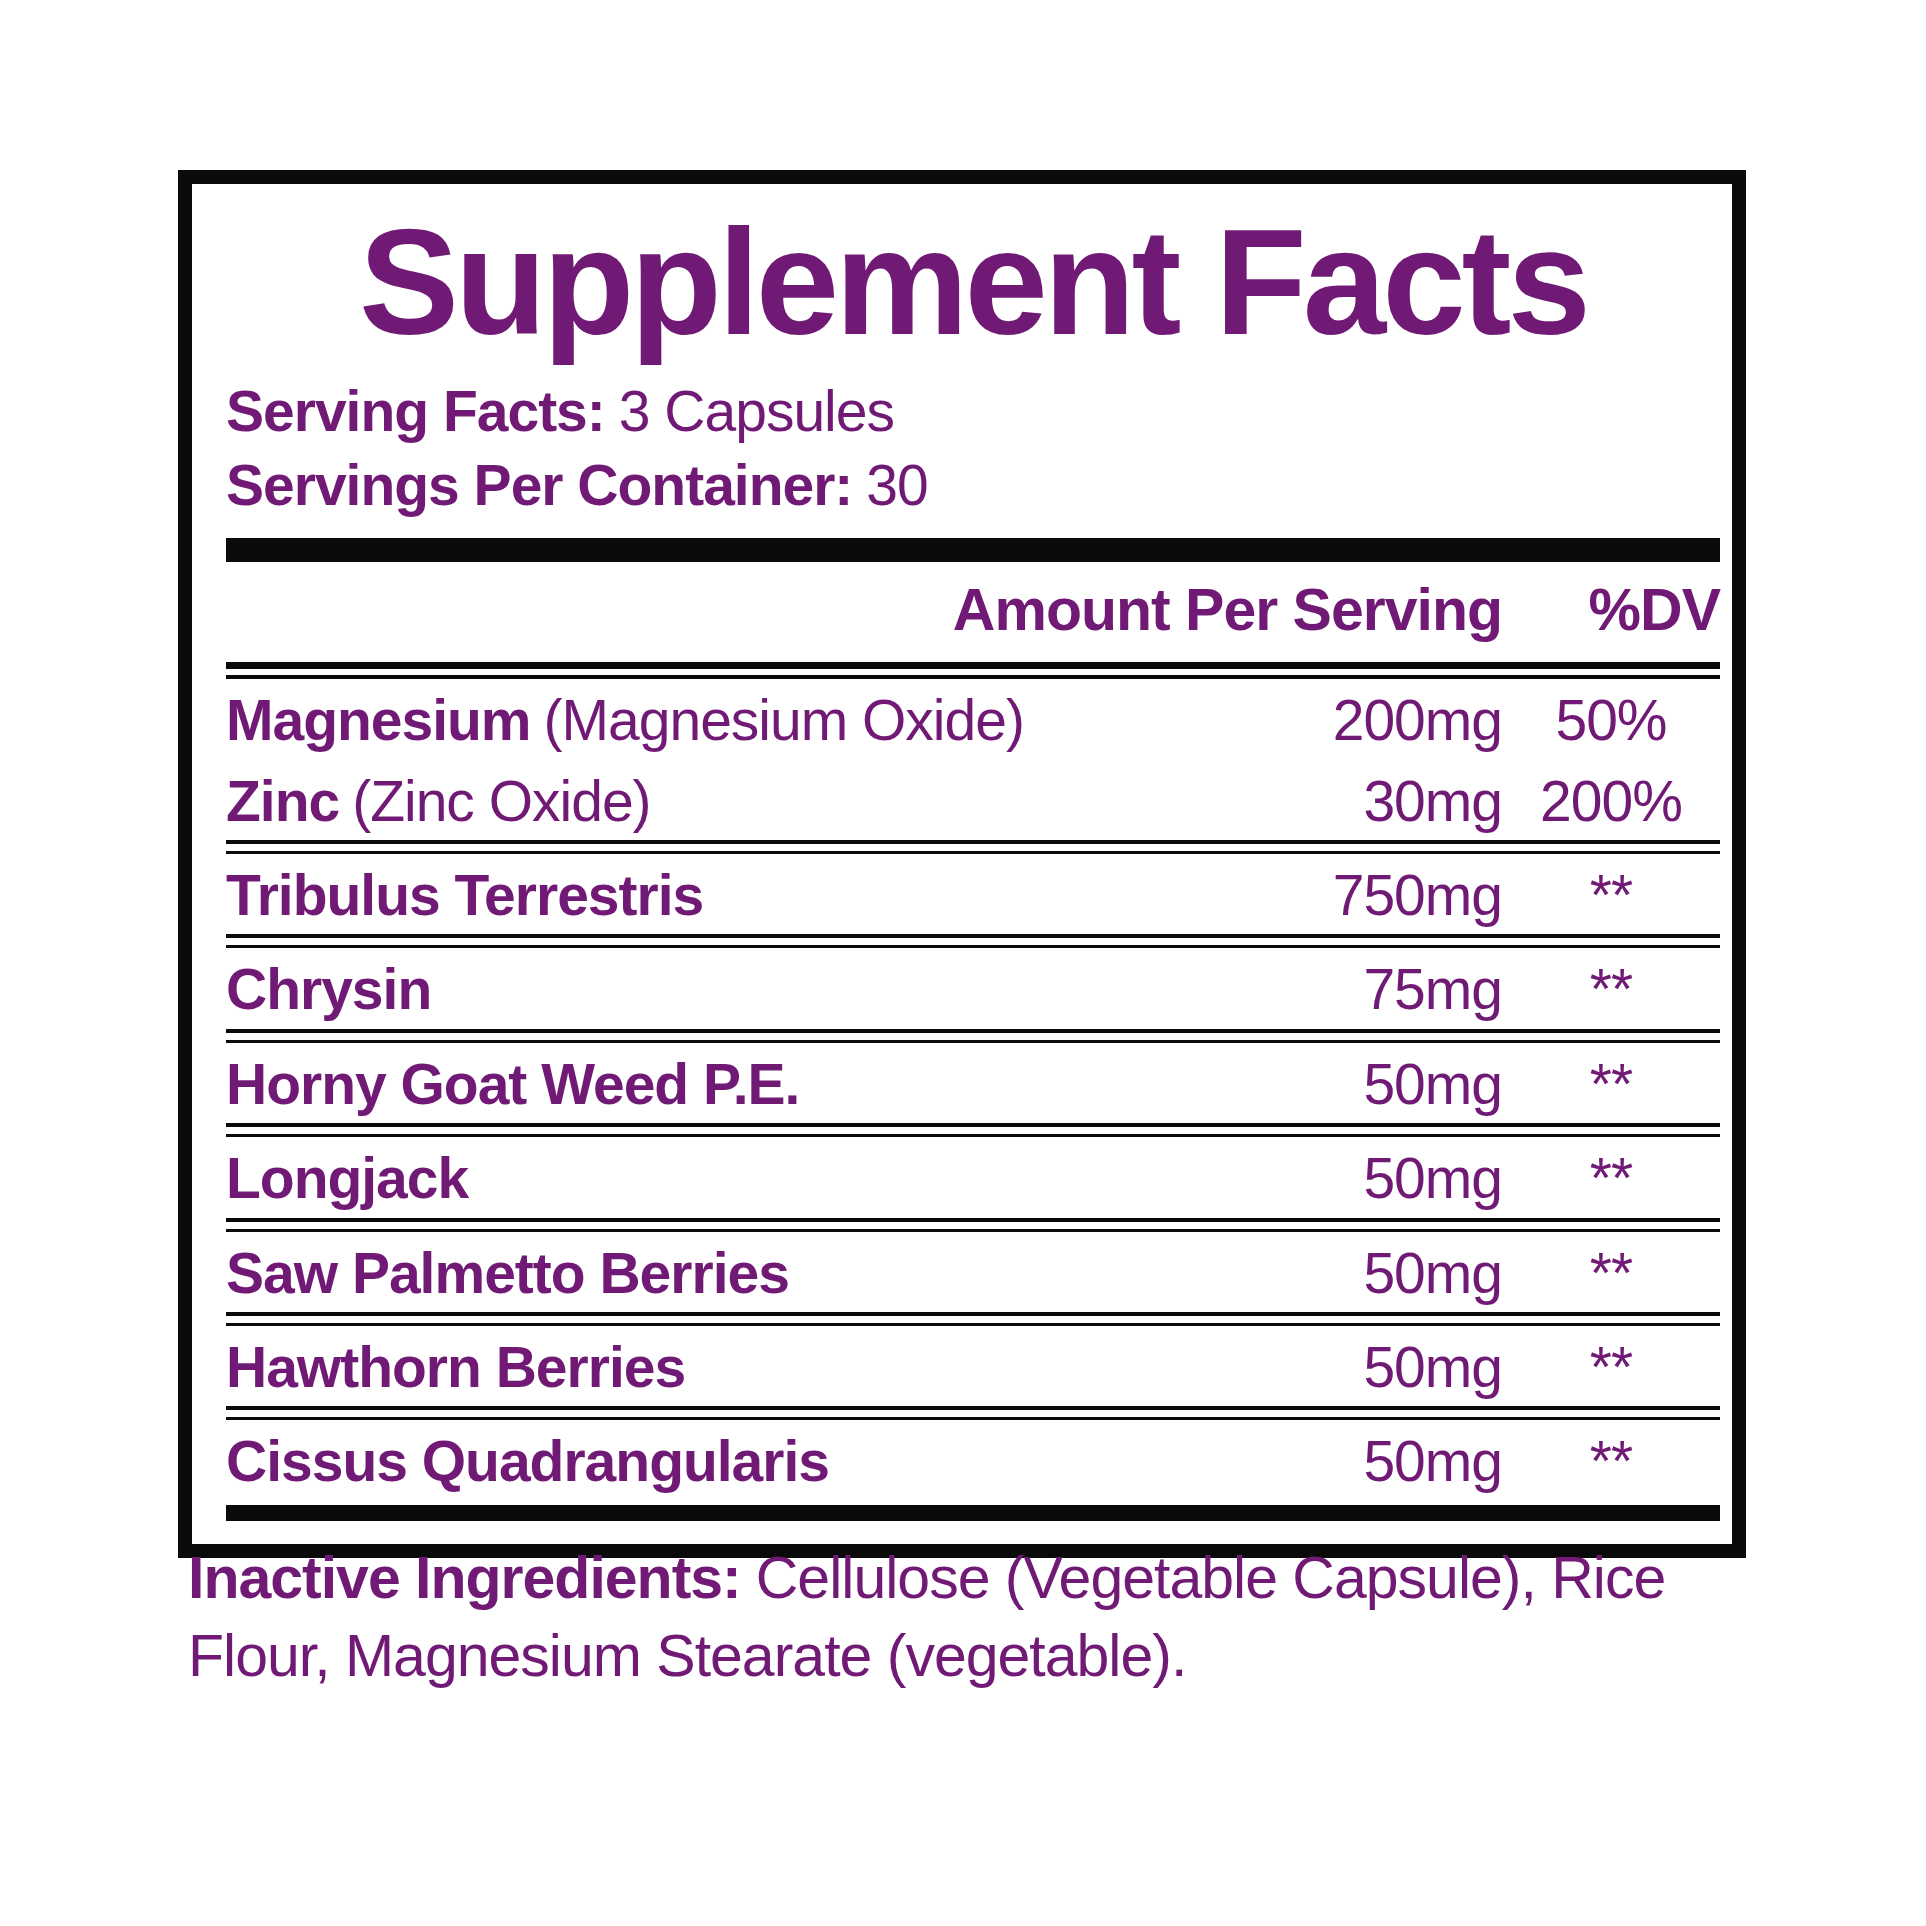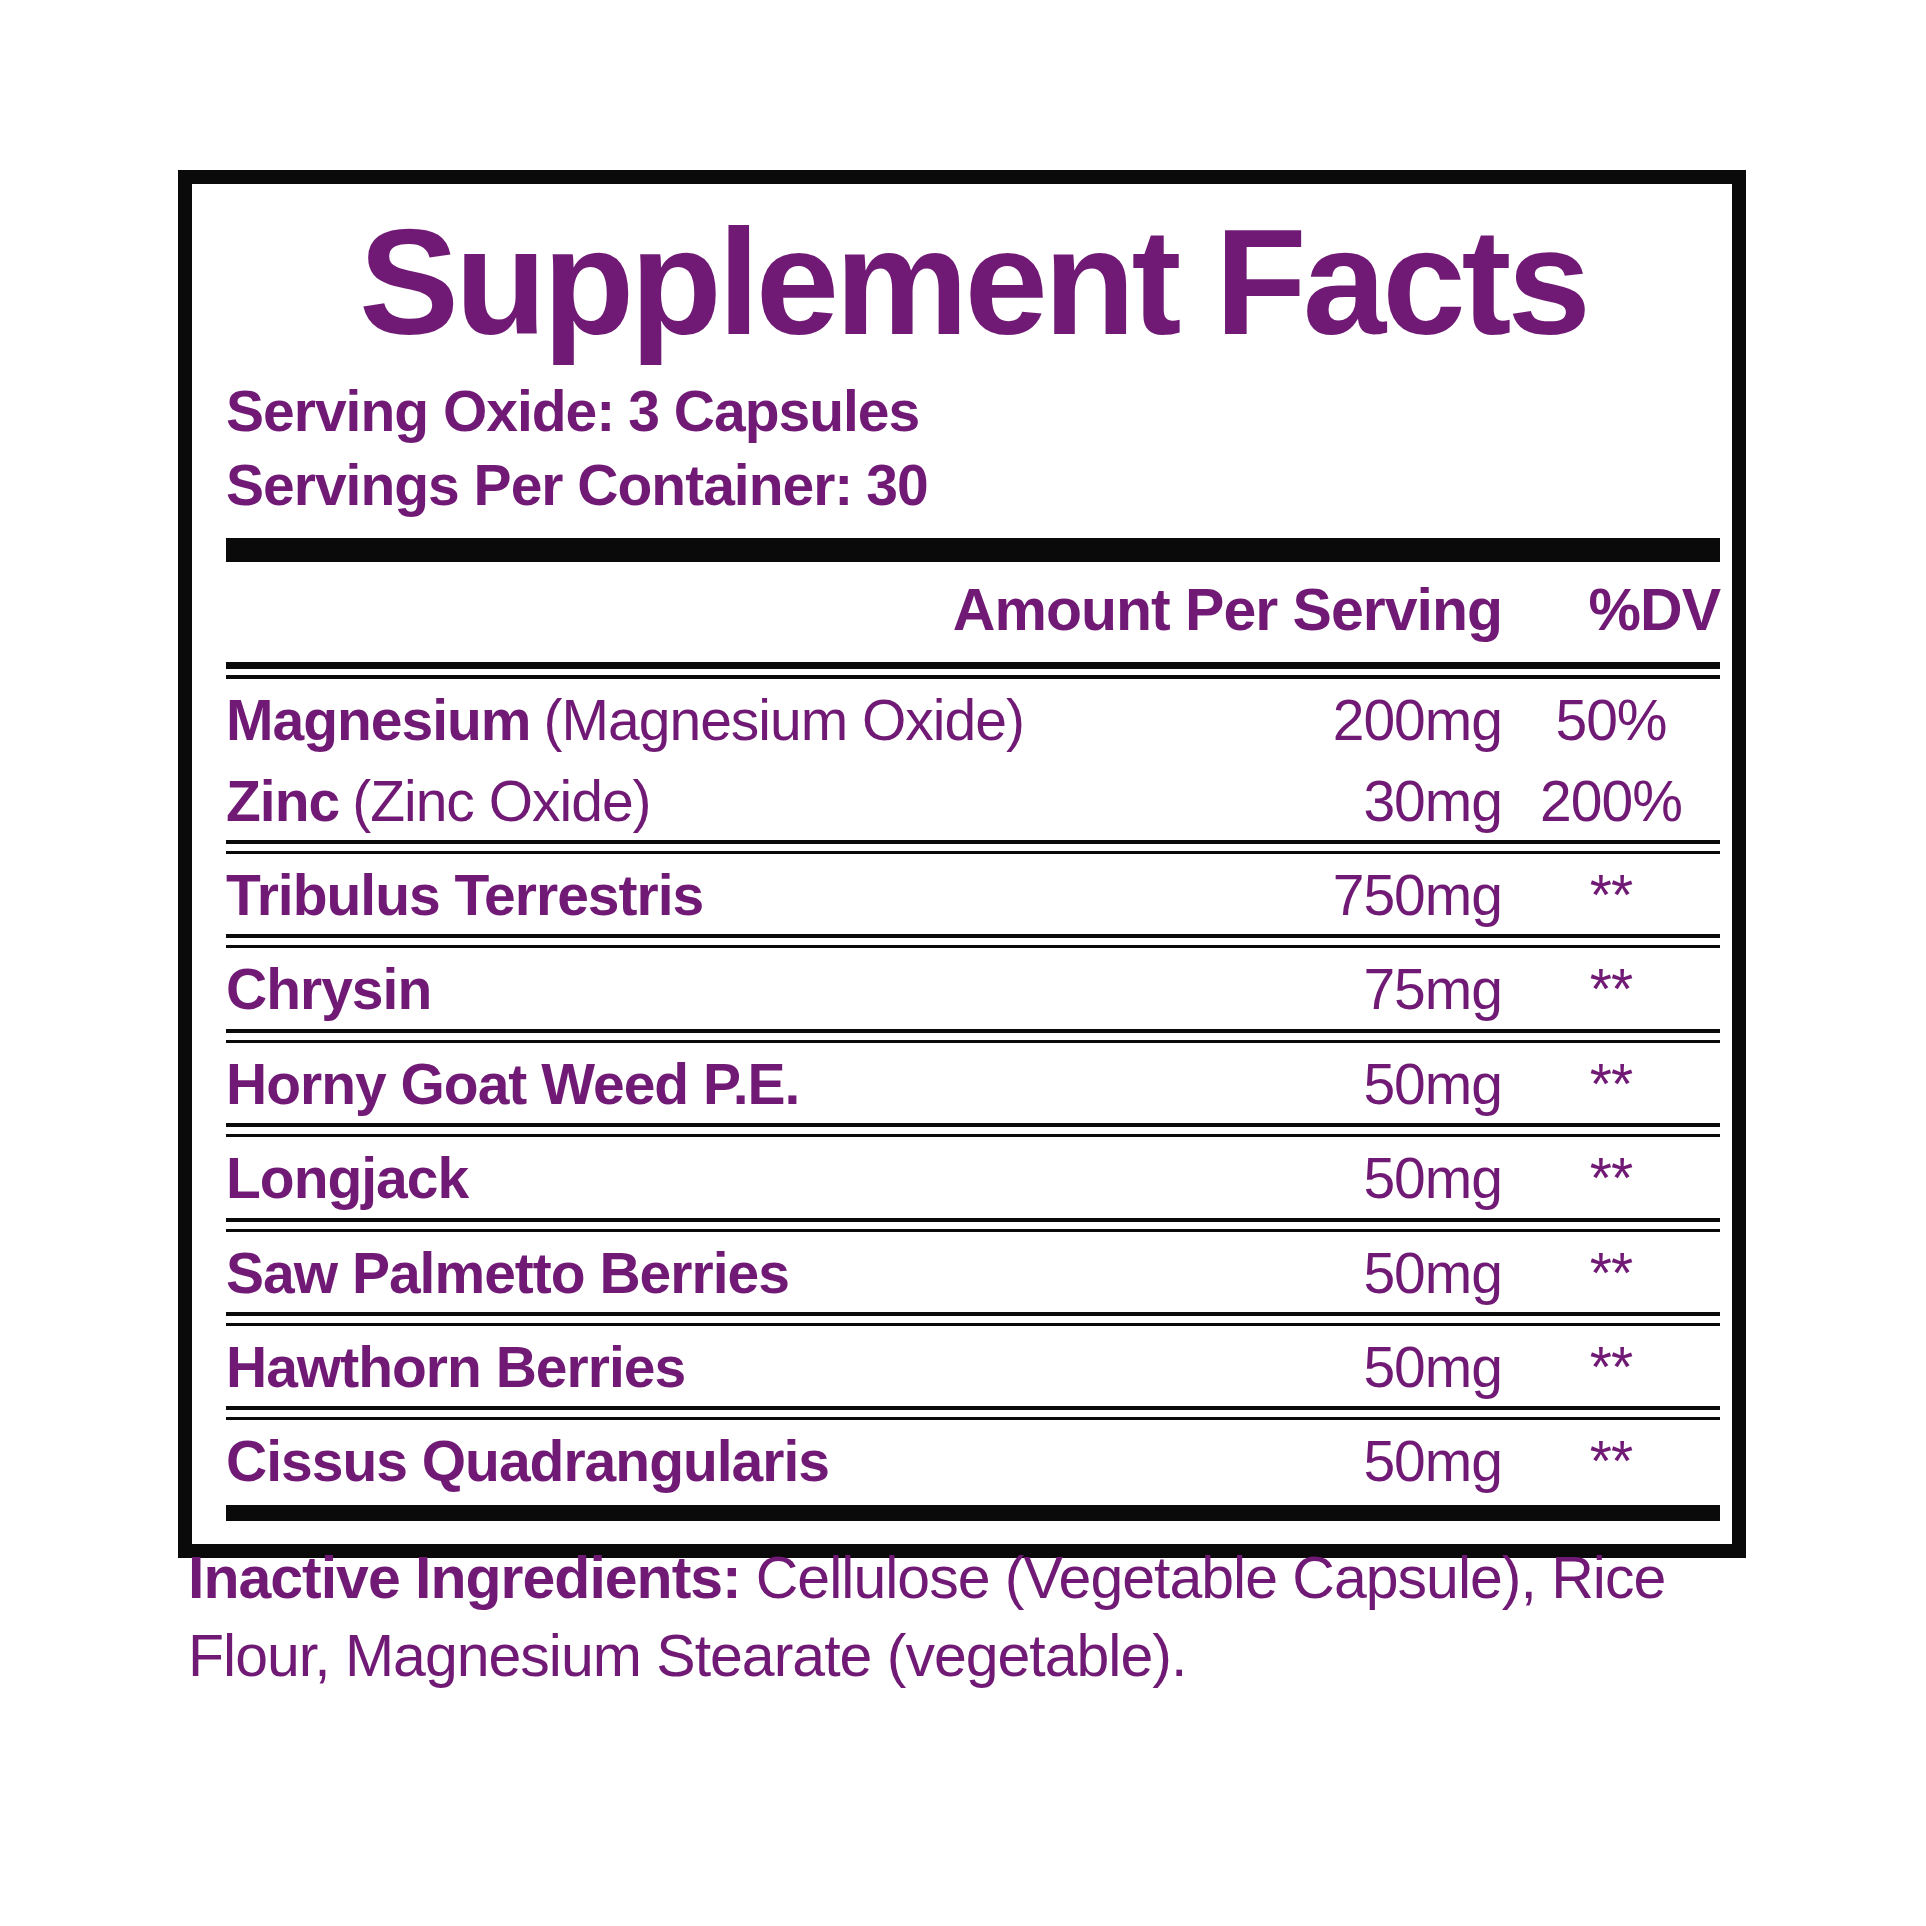--- a/index.html
+++ b/index.html
@@ -36,21 +36,21 @@
     letter-spacing: -4px;
     text-align: center;
     white-space: nowrap;
   }
   .serving-line {
     font-size: 57px;
     line-height: 1.3;
     letter-spacing: -1px;
   }
   .serving-line .lbl { font-weight: bold; }
-  .serving-line .val { font-weight: bold; margin-left: 14px; text-align: right; }
+  .serving-line .val { font-weight: normal; margin-left: 14px; text-align: right; }
   .bar-thick {
     height: 24px;
     background: #0a0a0a;
     margin: 16px 0 10px 0;
   }
   .thead {
     display: flex;
     align-items: baseline;
     font-weight: bold;
     font-size: 59px;
@@ -114,21 +114,21 @@
 </head>
 <body>
 
 <div class="canvas">
 
   <div class="panel">
 
     <h1 class="panel-title">Supplement Facts</h1>
 
     <div class="serving-line">
-      <span class="lbl">Serving Oxide:</span><span class="val">3 Capsules</span>
+      <span class="lbl">Serving Facts:</span><span class="val">3 Capsules</span>
     </div>
 
     <div class="serving-line">
       <span class="lbl">Servings Per Container:</span><span class="val">30</span>
     </div>
 
     <div class="bar-thick"></div>
 
     <div class="thead">
       <span class="spacer"></span>

